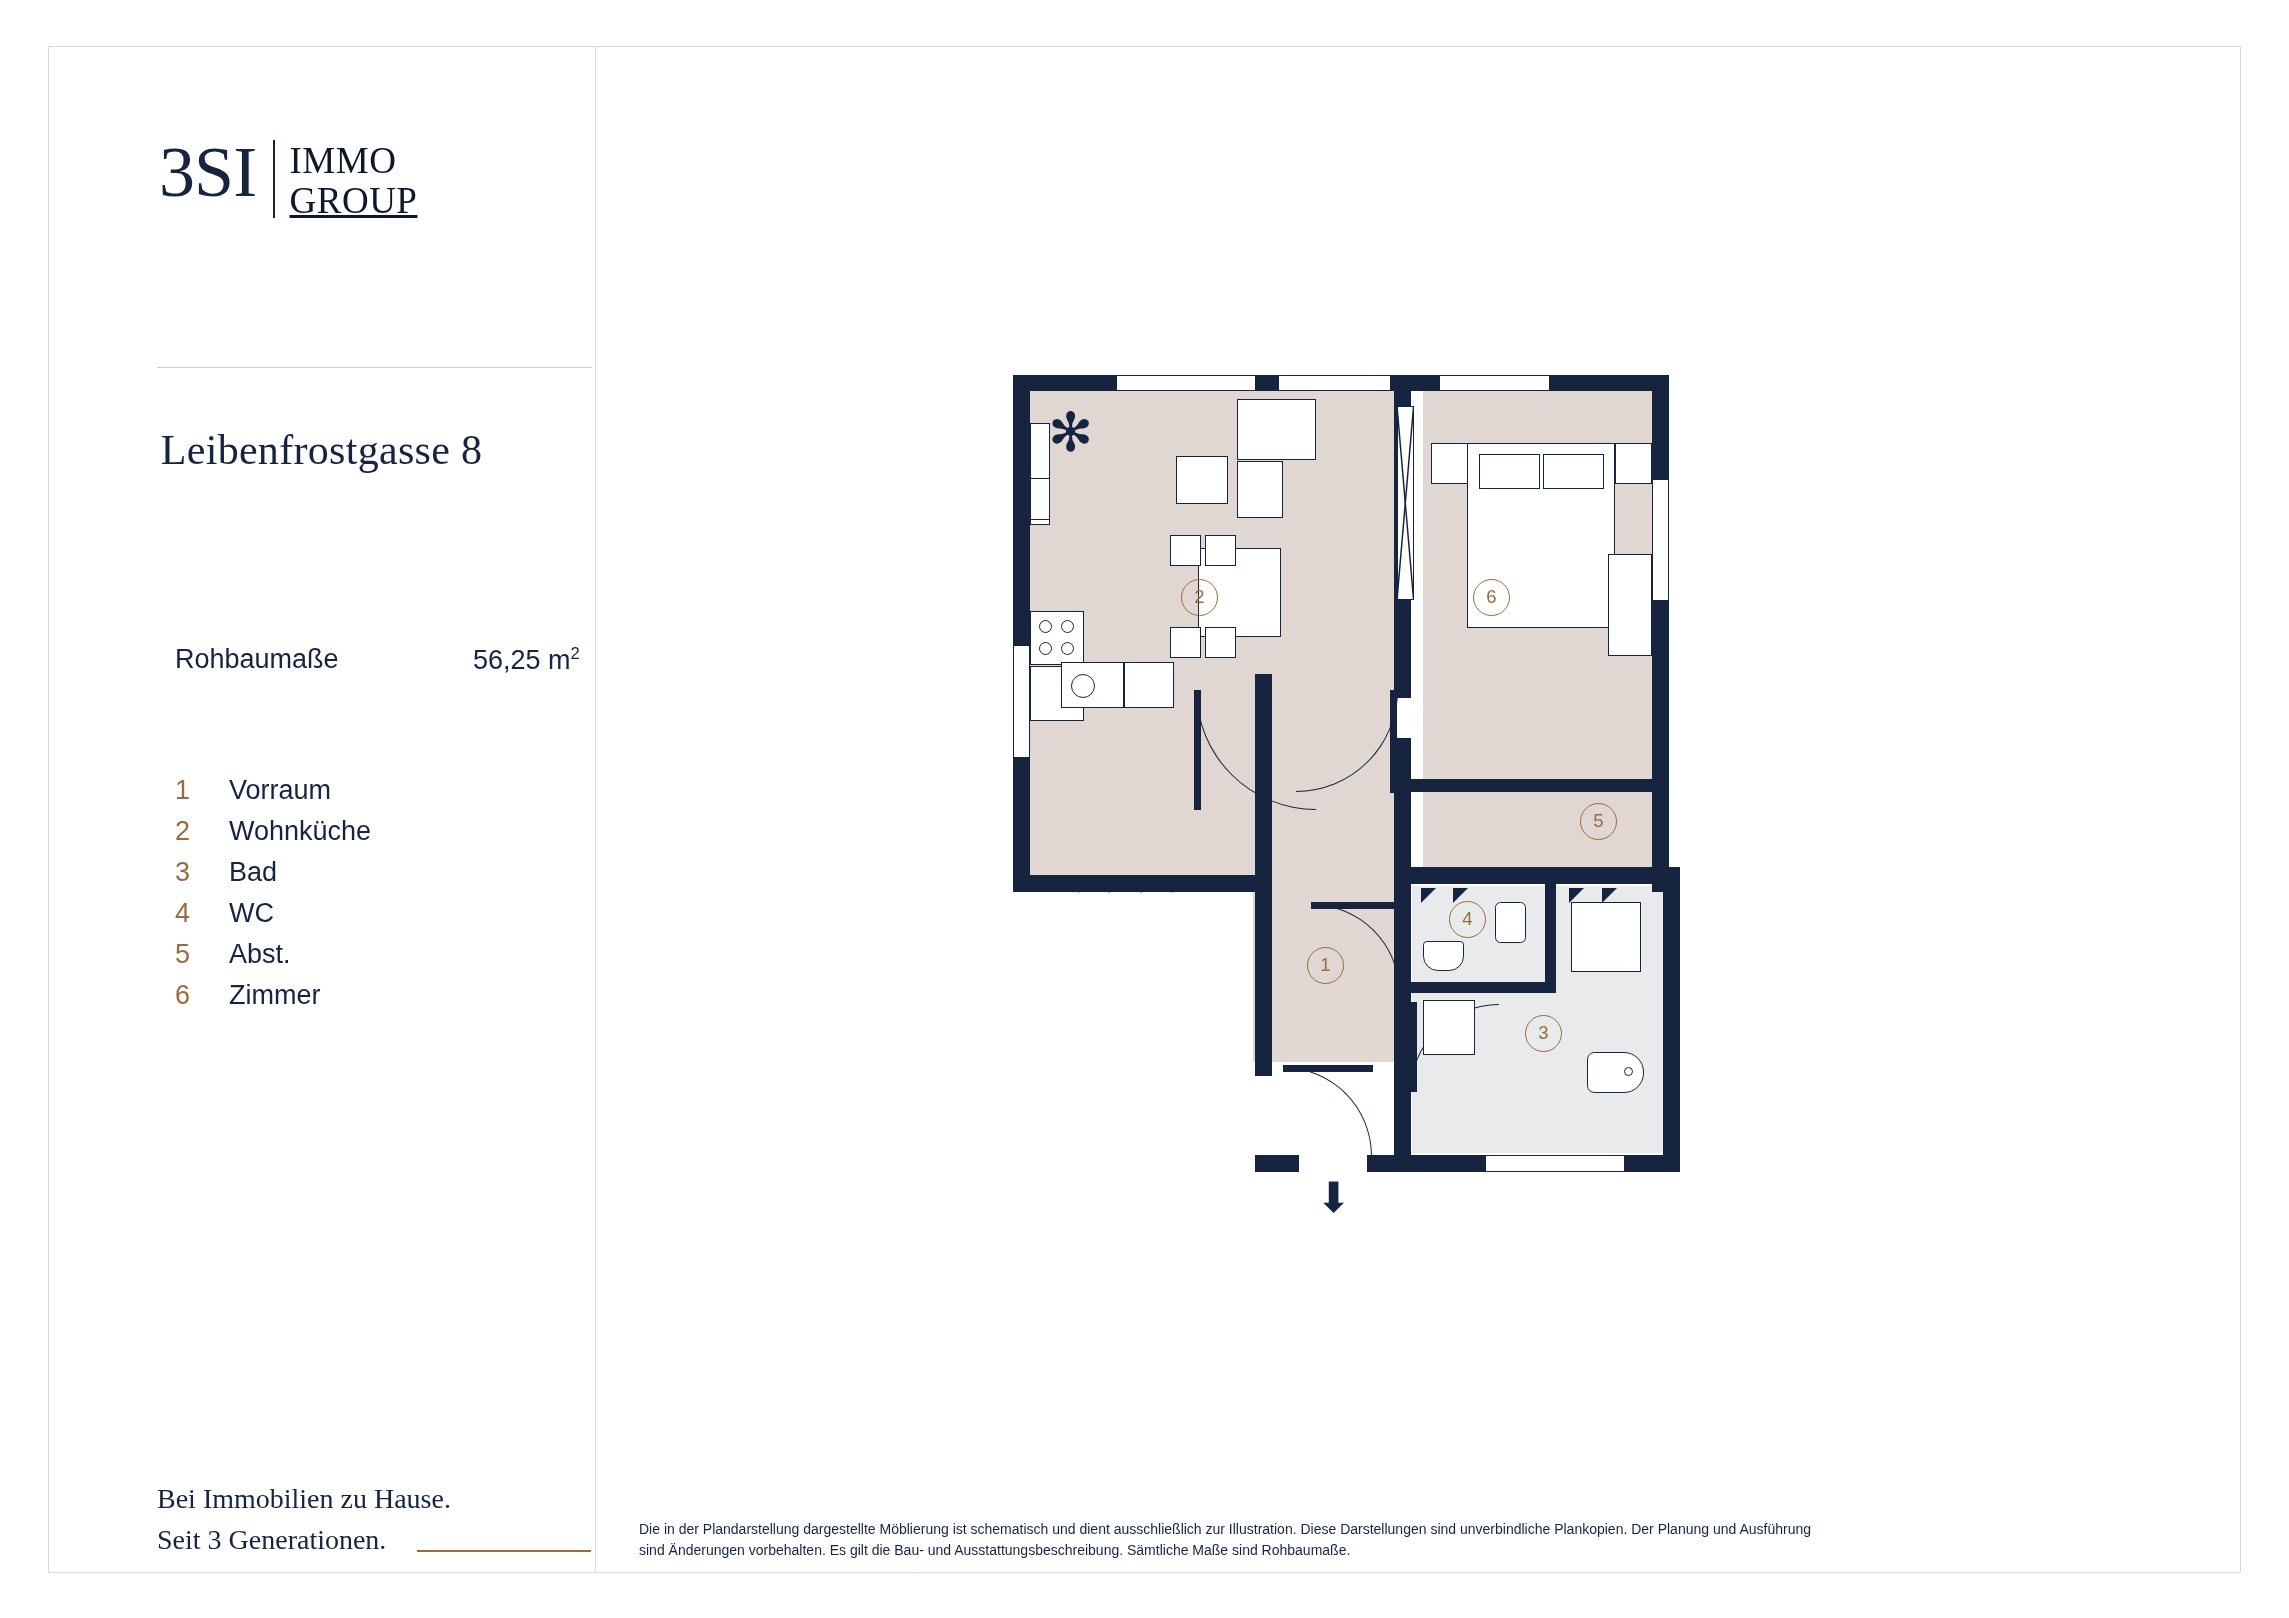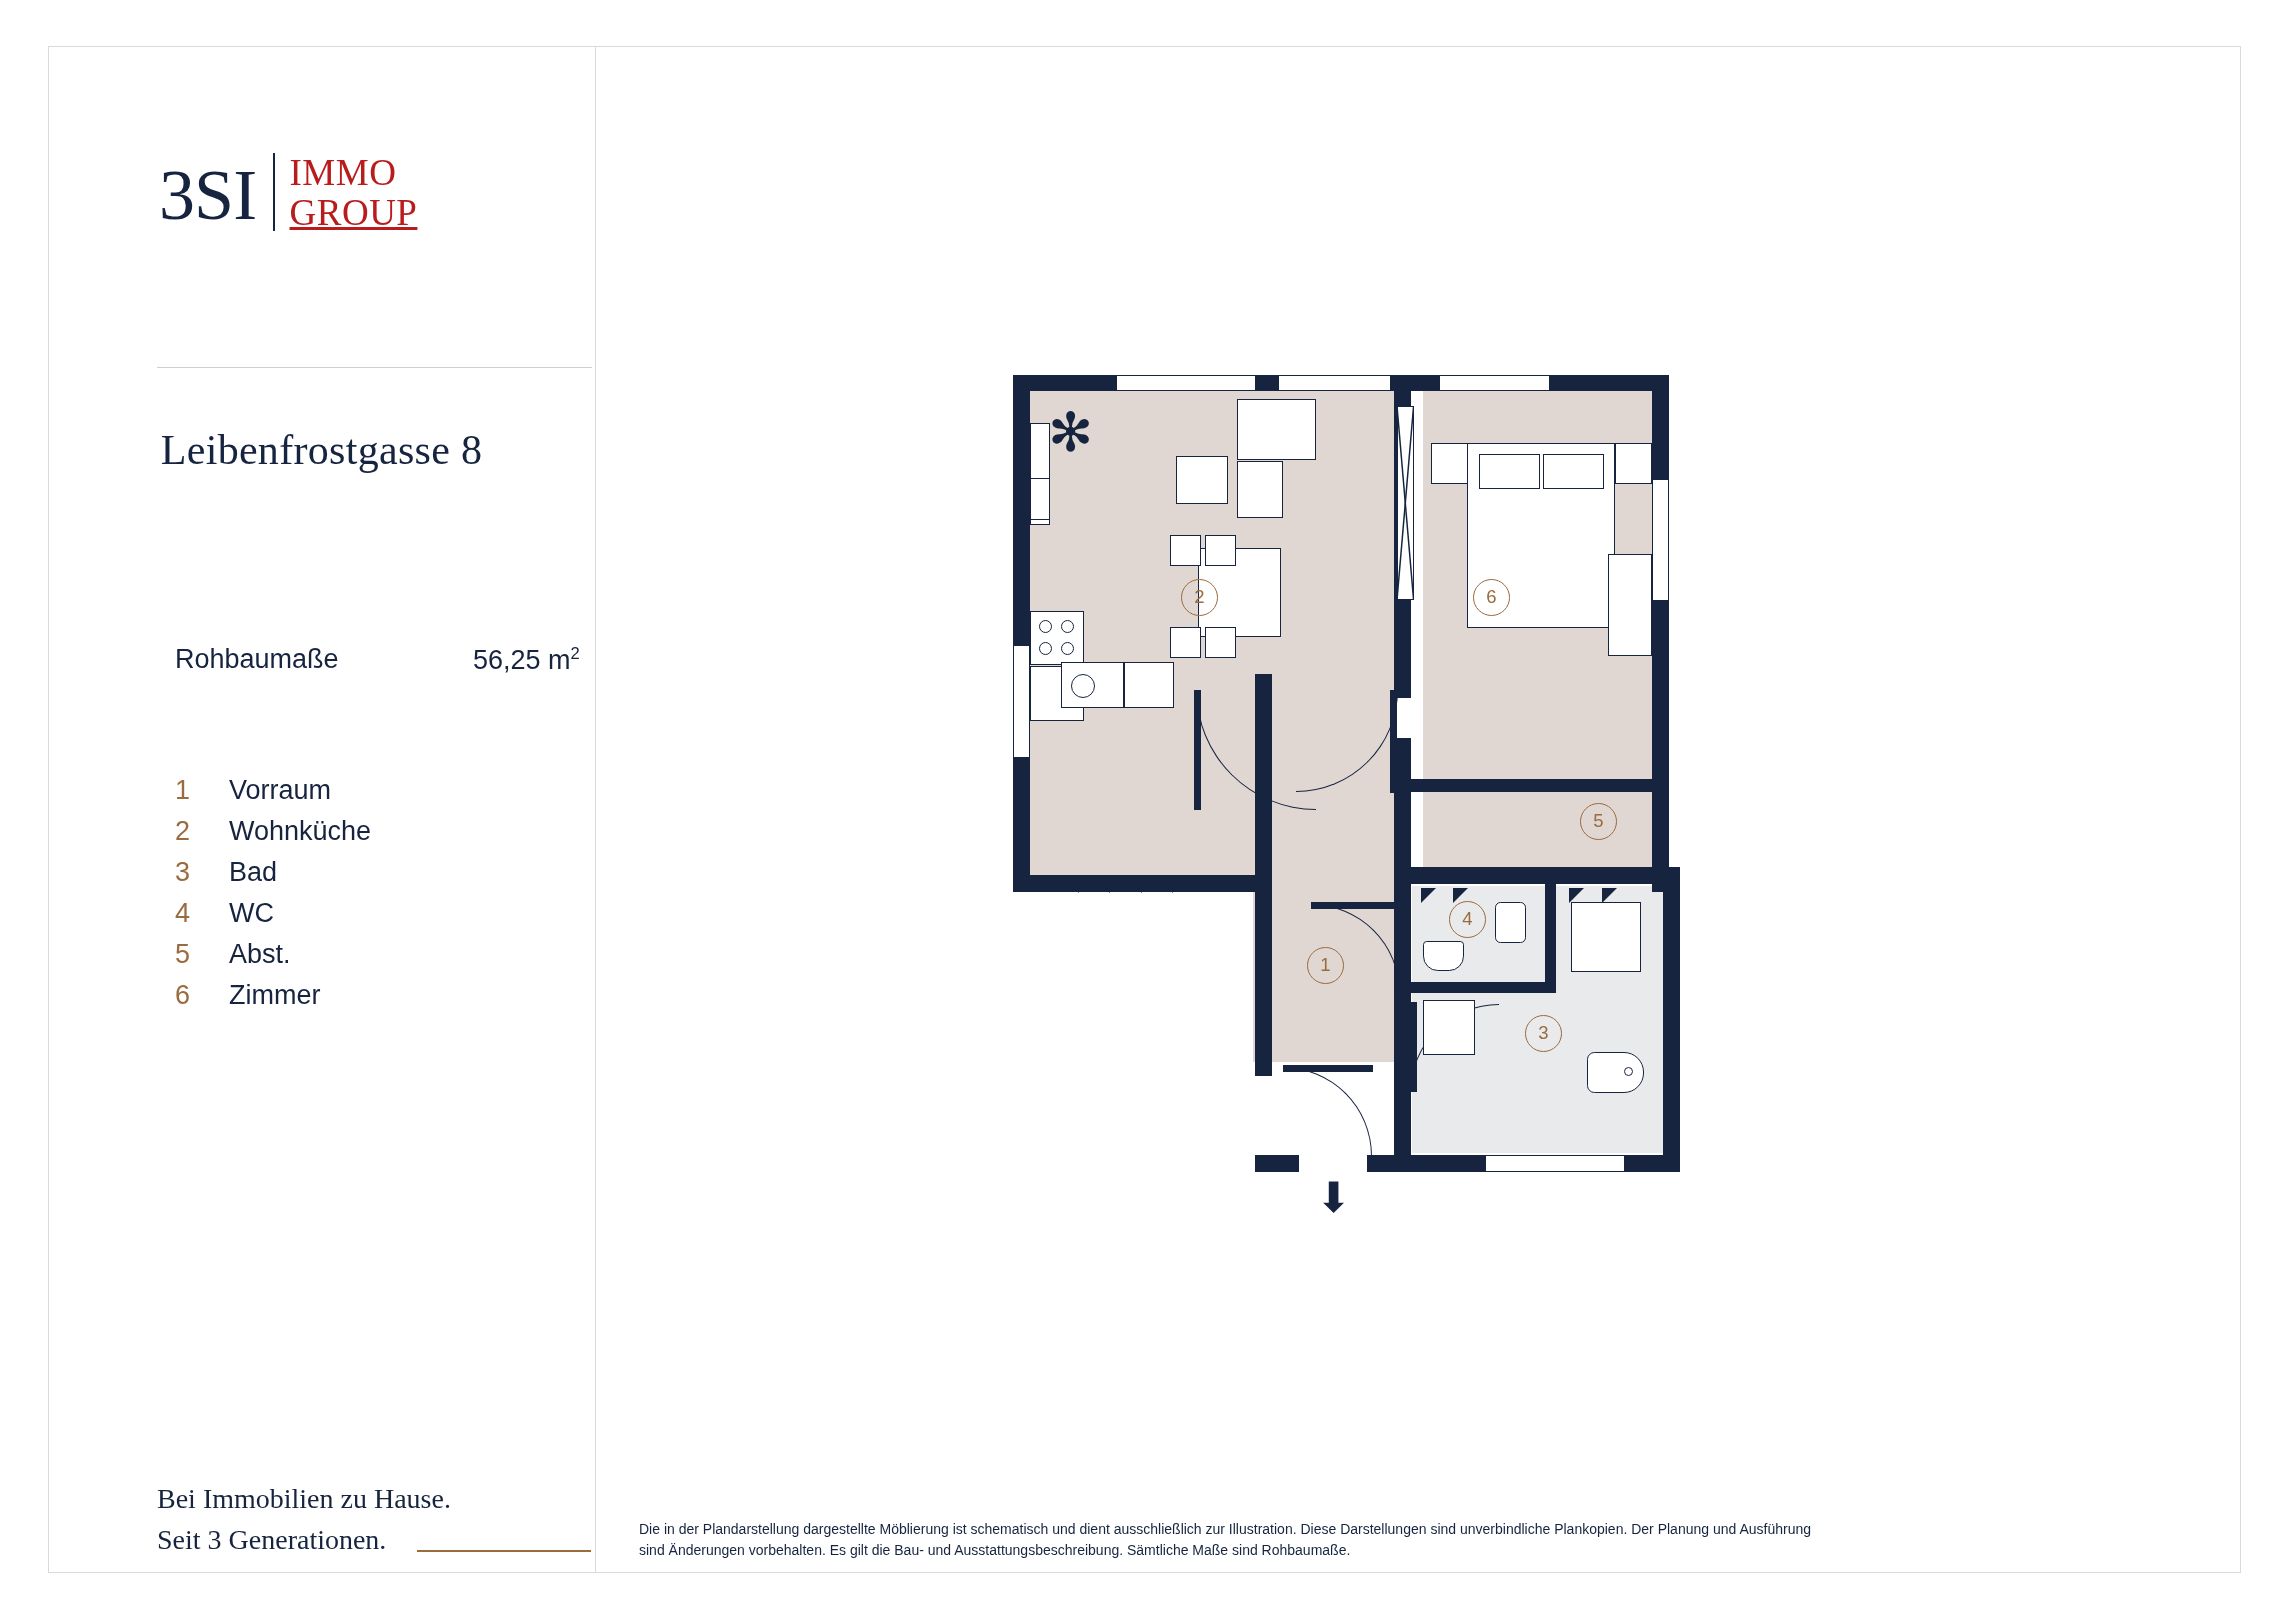--- a/index.html
+++ b/index.html
@@ -43,22 +43,21 @@
     left: 48px;
     top: 46px;
     width: 547px;
     height: 1527px;
   }
   .logo {
     position: absolute;
     left: 111px;
     top: 90px;
     display: flex;
-    align-items: flex-end;
-    margin-top: 12px;
+    align-items: flex-start;
   }
   .logo-3si {
     font-family: "Liberation Serif", serif;
     font-size: 72px;
     line-height: 72px;
     letter-spacing: -0.9px;
     color: #16243f;
     font-weight: 400;
   }
   .logo-rule {
@@ -68,21 +67,21 @@
     margin: 3.7px 14.8px 0 16.6px;
   }
   .logo-words {
     margin-top: 5.5px;
   }
   .logo-immo, .logo-group {
     font-family: "Liberation Serif", serif;
     font-size: 37px;
     line-height: 37px;
     letter-spacing: 0.5px;
-    color: #b91c1c;
+    color: #0f172a;
   }
   .logo-group { margin-top: 3.7px; text-decoration: underline; }
 
   .hr-top {
     position: absolute;
     left: 109px;
     top: 321px;
     width: 435px;
     height: 0.9px;
     background: #cfcfcf;

